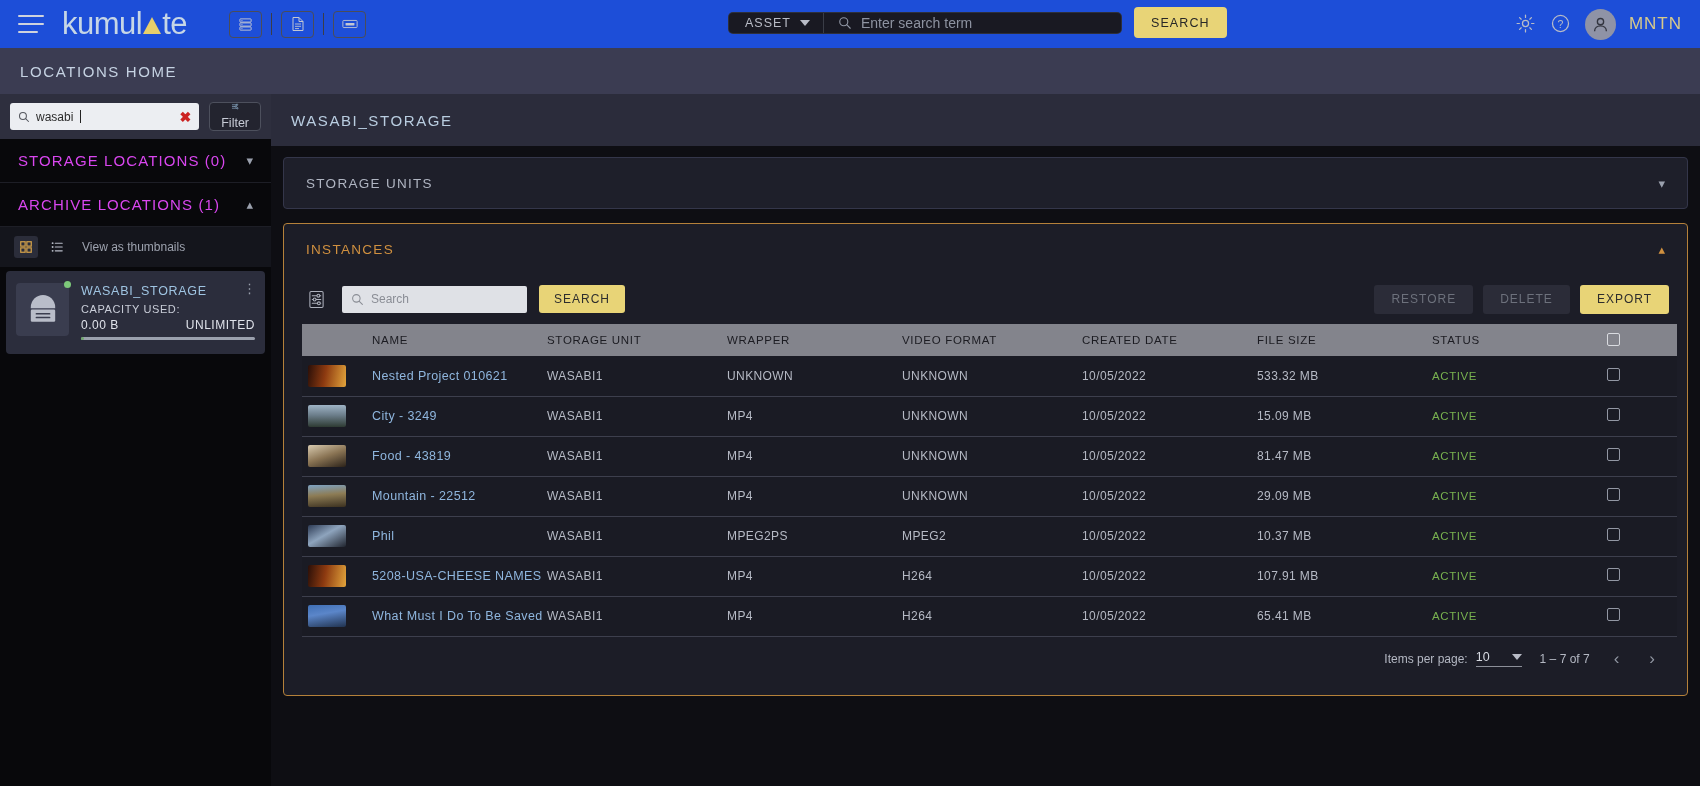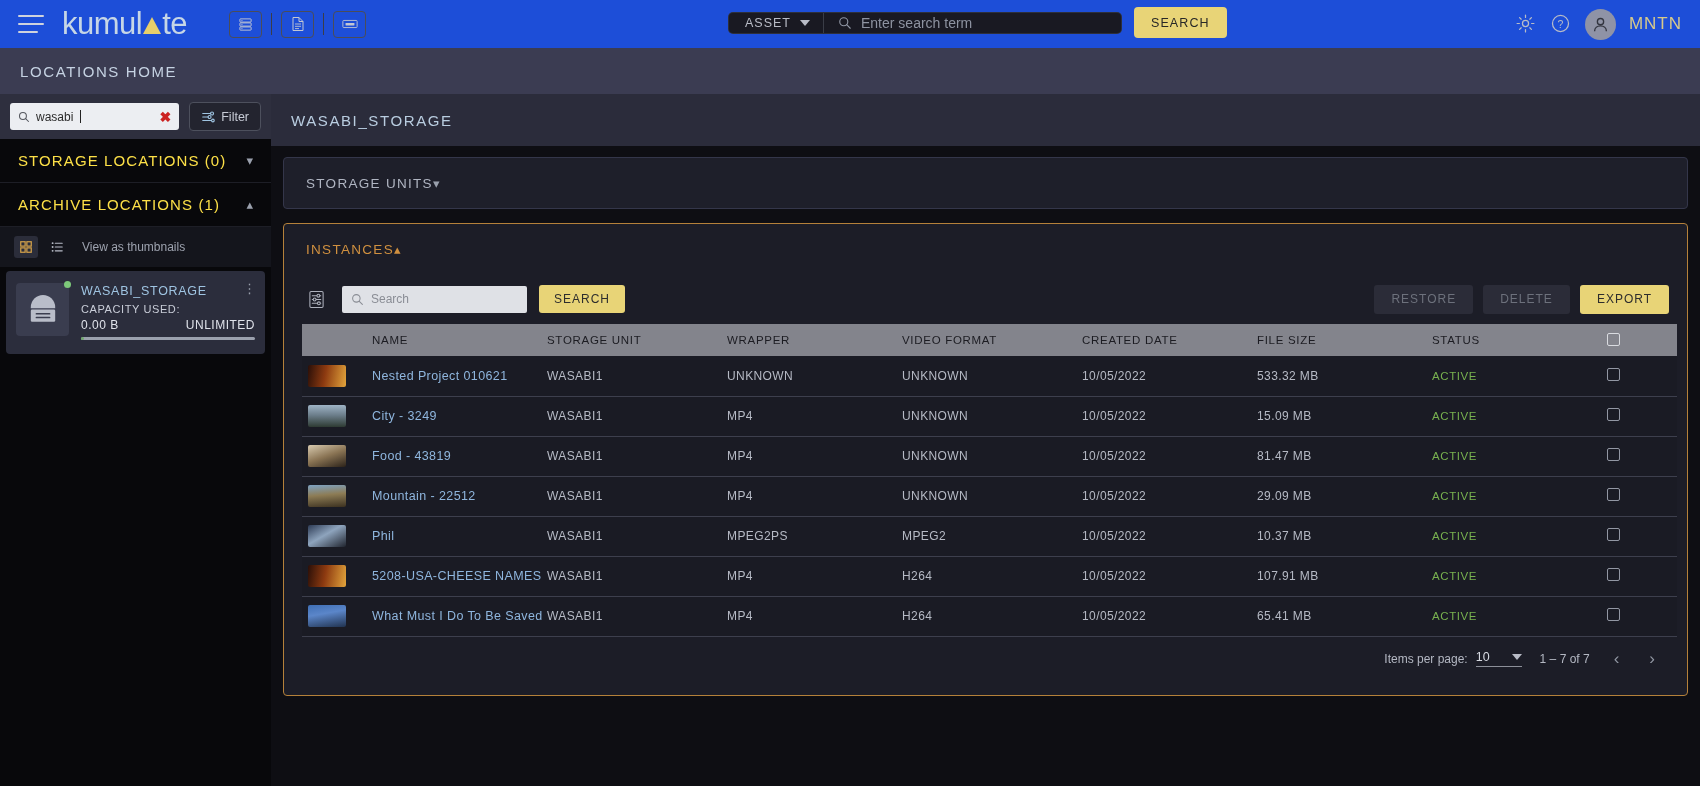--- a/index.html
+++ b/index.html
@@ -78,29 +78,29 @@
   .side-search-row { height:45px; background:#2e2f3e; display:flex; align-items:center; padding:0 10px; gap:10px; }
   .side-input {
     flex:1; height:27px; background:#eceef2; border-radius:3px;
     display:flex; align-items:center; padding:0 8px; gap:6px; position:relative;
   }
   .side-input .txt { font-size:12px; color:#2b2b2b; }
   .side-input .cursor { display:inline-block; width:1px; height:13px; background:#222; margin-left:1px; }
   .side-input .xclose { margin-left:auto; color:#cc2222; font-size:14px; font-weight:bold; cursor:pointer; }
   .filter-btn {
     height:29px; border:1px solid #4d505d; border-radius:4px; background:#23242f;
-    display:flex; align-items:center; gap:6px; padding:0 11px; cursor:pointer;
+    display:flex; align-items:center; gap:6px; padding:0 11px; cursor:pointer;flex-direction:column;
   }
   .filter-btn .lbl { color:#c7cbd6; font-size:12.5px; }
 
   .sec-head {
     height:44px; display:flex; align-items:center; justify-content:space-between;
     padding:0 18px; border-bottom:1px solid #1d1e26; cursor:pointer;
   }
-  .sec-head .lbl { color:#fde047; font-size:15px; letter-spacing:1.1px; }
+  .sec-head .lbl { color:#d946ef; font-size:15px; letter-spacing:1.1px; }
   .chev { color:#9aa0ad; font-size:13px; }
 
   .viewbar { height:40px; display:flex; align-items:center; gap:7px; padding:0 14px; background:#14151c; }
   .vbtn { width:24px;height:22px; border-radius:3px; display:flex;align-items:center;justify-content:center; cursor:pointer; }
   .vbtn.active { background:#2b2d3a; }
   .viewbar .vlbl { color:#9da2ae; font-size:12px; margin-left:6px; }
 
   .loc-card {
     margin: 4px 6px; background:#2b2d3c; border-radius:4px;
     display:flex; padding:12px 10px 14px 10px; gap:12px; position:relative; cursor:pointer;
@@ -116,21 +116,21 @@
   .kebab { position:absolute; right:9px; top:11px; color:#9aa0ad; font-size:13px; line-height:1; cursor:pointer; letter-spacing:0; }
 
   
   .main { flex:1; background:#0e0e13; min-width:0; }
   .main-title-bar { height:52px; background:#2b2c3b; display:flex; align-items:center; padding-left:20px; }
   .main-title-bar .t { color:#b9cde0; font-size:15px; letter-spacing:1.6px; }
 
   .panel {
     margin: 11px 12px 0 12px; background:#1e1f2a; border:1px solid #34364a; border-radius:4px;
   }
-  .panel-head { height:50px; display:flex; align-items:center; justify-content:flex-start; padding:16px 22px; cursor:pointer; }
+  .panel-head { height:50px; display:flex; align-items:center; justify-content:space-between; padding:16px 22px; cursor:pointer; }
   .panel-head .t { color:#b0b5c2; font-size:13.5px; letter-spacing:1.3px; }
 
   .panel.instances { border:1px solid #b5813a; background:#1c1d27; margin-top:14px; }
   .panel.instances .panel-head .t { color:#d0903f; }
   .panel.instances .chev { color:#d0903f; }
 
   .inst-body { padding: 0 18px 14px 18px; }
   .toolbar { display:flex; align-items:center; height:50px; gap:12px; }
   .tool-icon-btn { width:28px;height:28px;display:flex;align-items:center;justify-content:center;cursor:pointer; }
   .inst-input { width:185px; height:27px; background:#dfe1e6; border-radius:2px; display:flex; align-items:center; gap:7px; padding:0 9px; }

